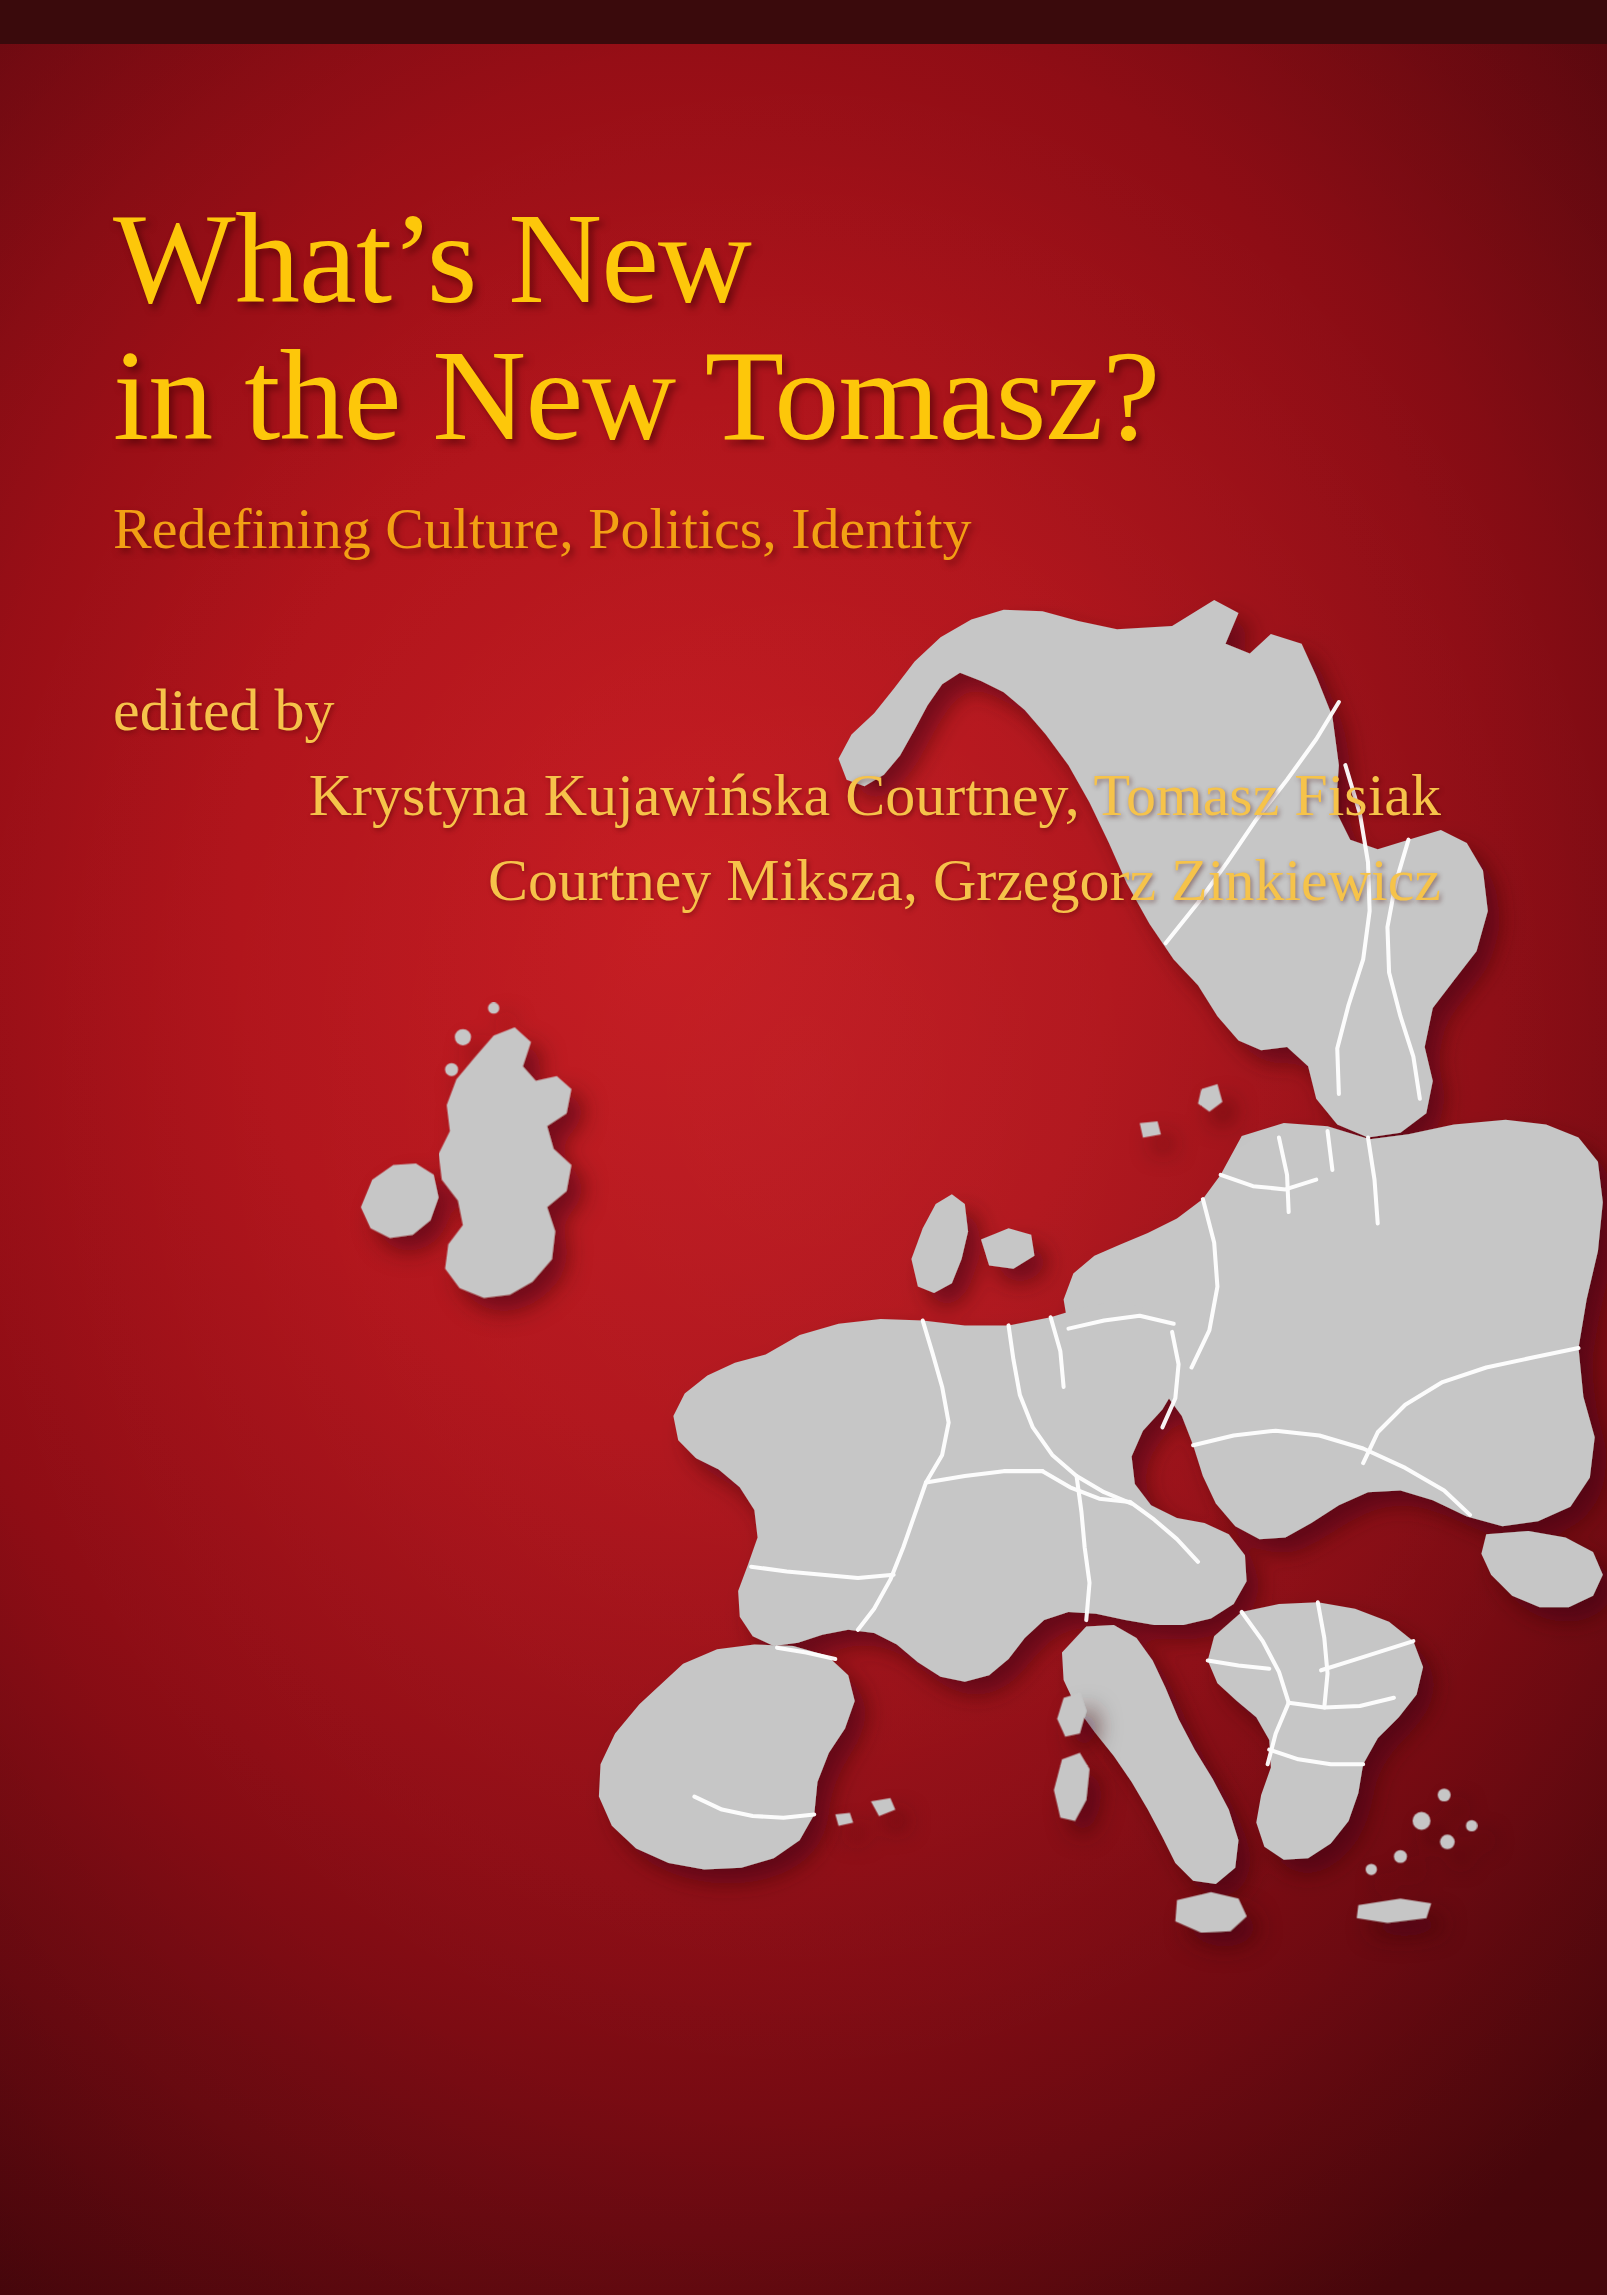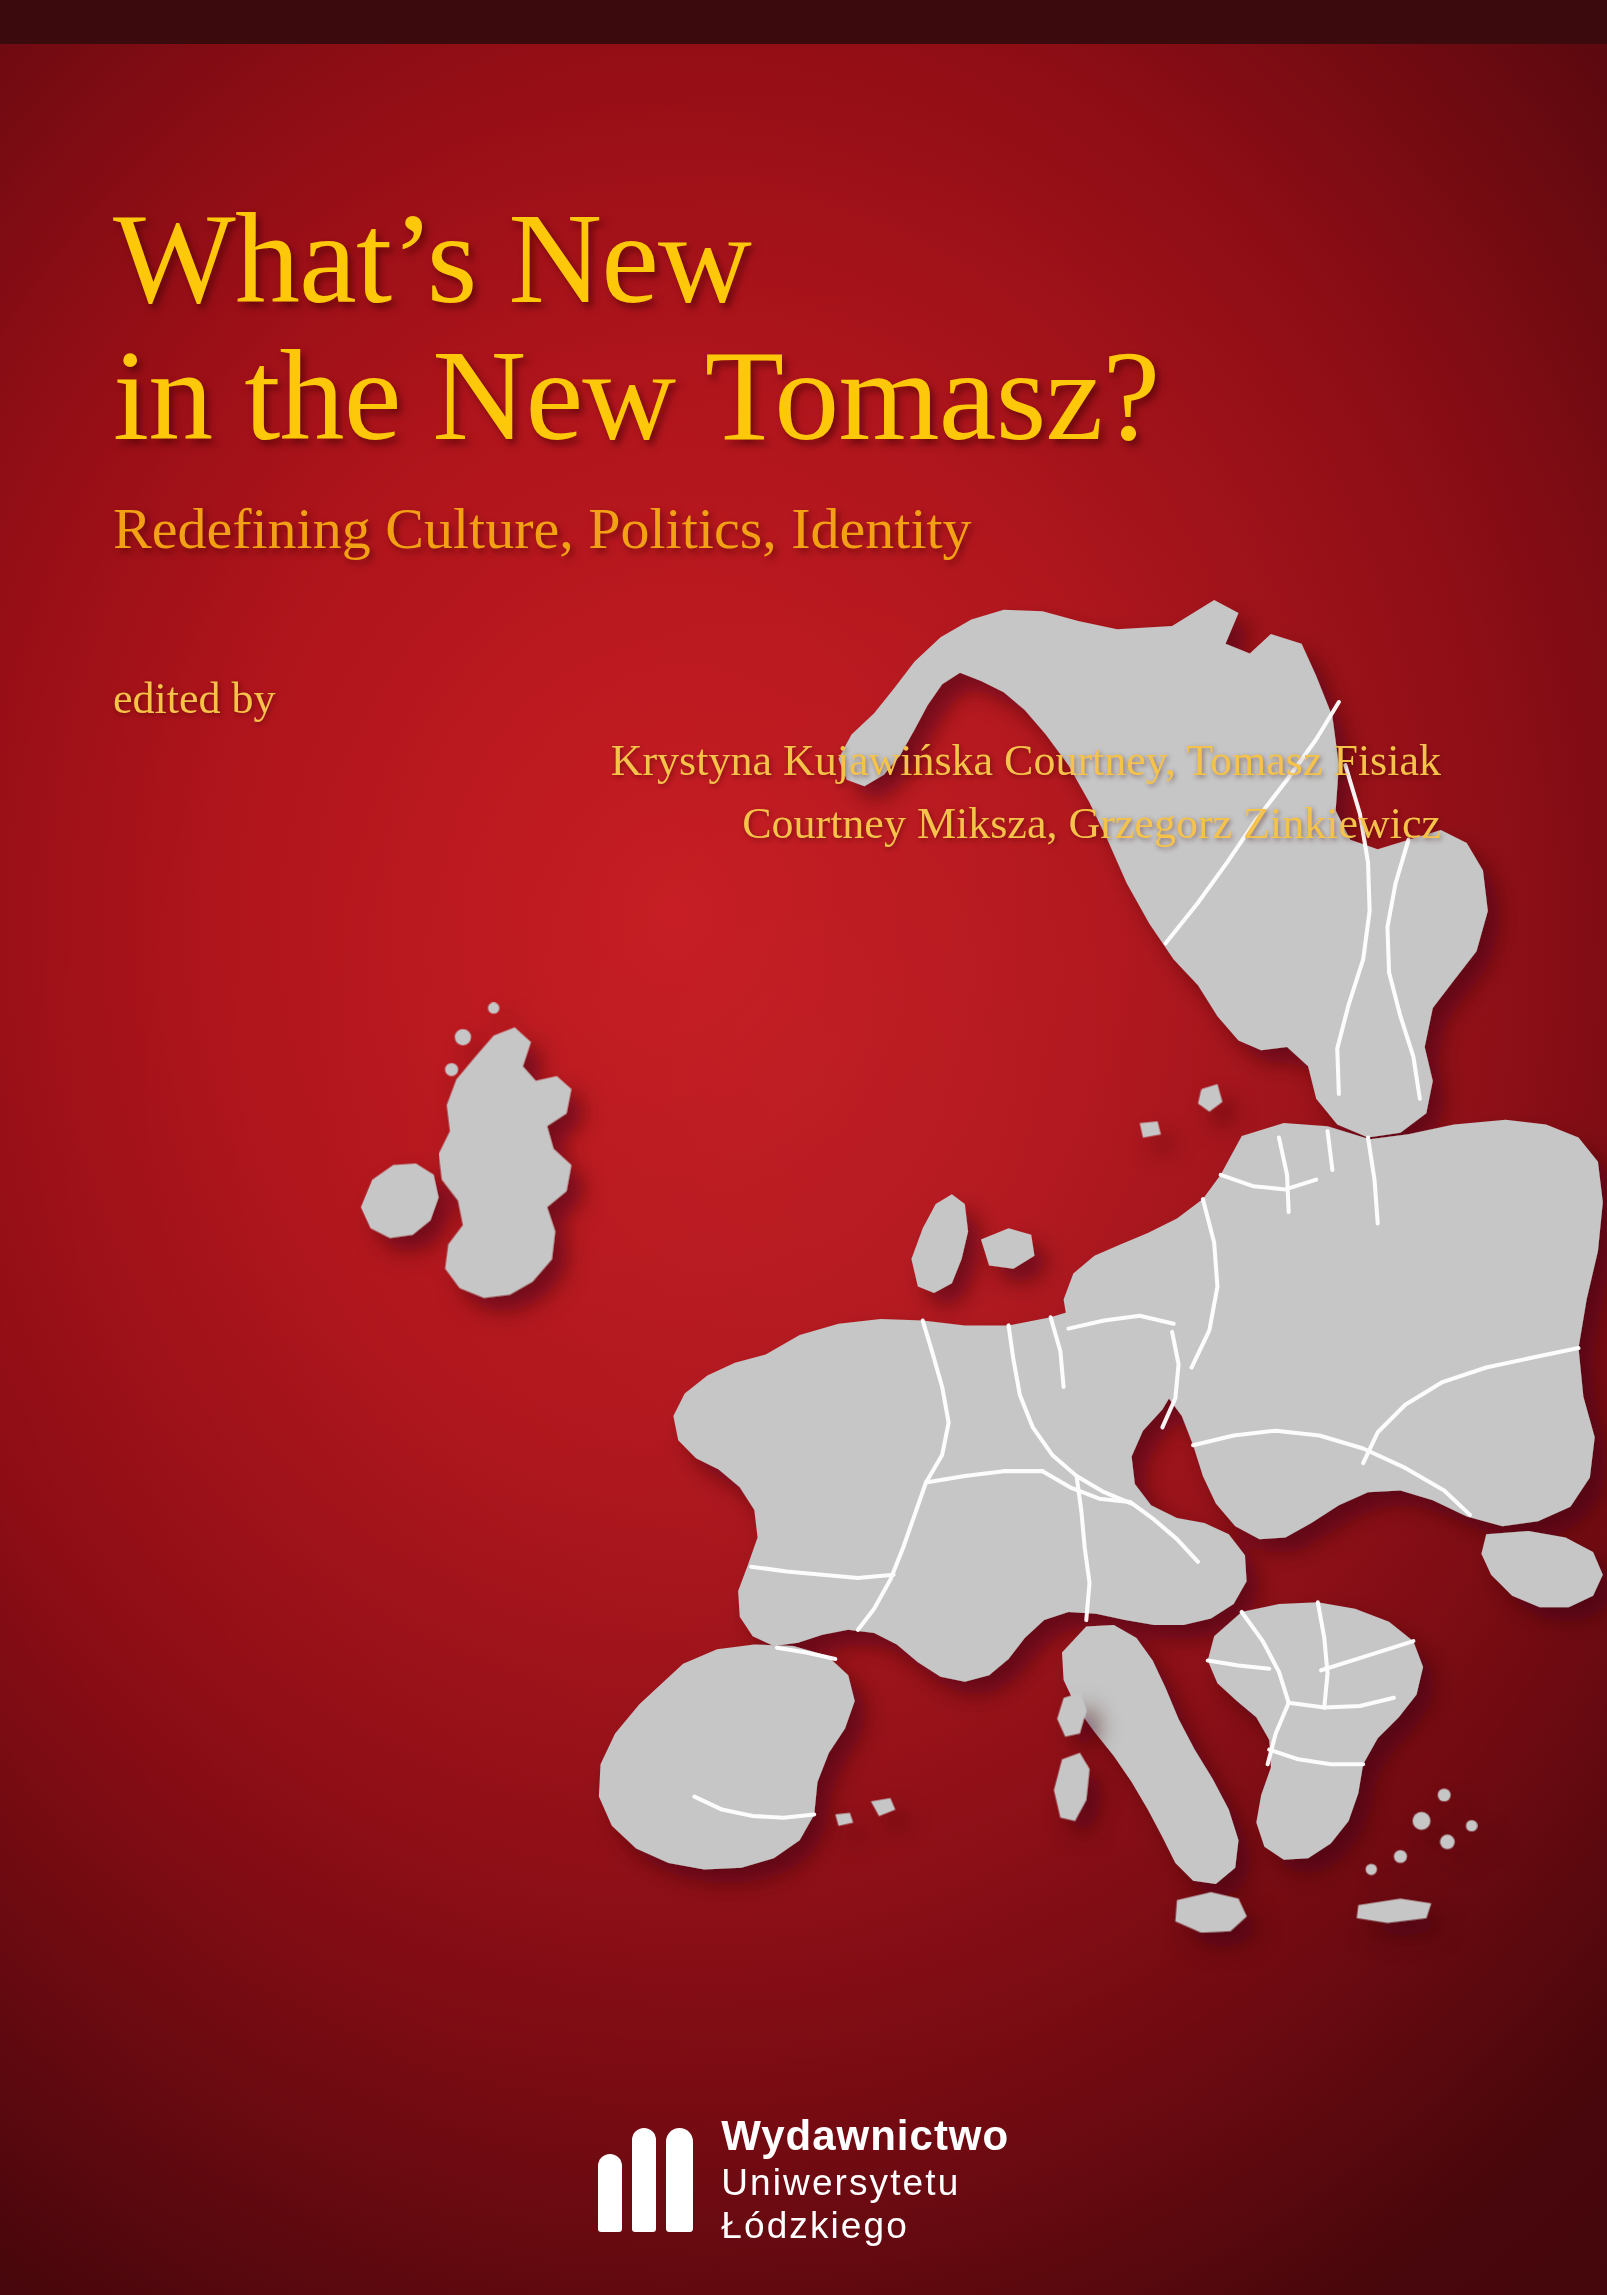--- a/index.html
+++ b/index.html
@@ -57,21 +57,21 @@
     margin: 34px 0 0 0;
     font-size: 58px;
     line-height: 1.1;
     color: #f2a014;
     text-shadow: 3.2px 4px 6.5px rgba(60,0,4,0.5);
     font-weight: 400;
   }
   .editors {
     margin-top: 107px;
     color: #f6c34a;
-    font-size: 44px;
+    font-size: 60px;
     line-height: 1.42;
     text-shadow: 1.6px 2.4px 4.9px rgba(60,0,4,0.45);
   }
   .editors .edited-by { display: block; }
   .editors .ed-line { display: block; text-align: right; }
 
   
   .publisher {
     position: absolute;
     left: 0;
@@ -252,27 +252,15 @@
       <span class="line2">in the New Tomasz?</span>
     </h1>
     <h2 class="subtitle">Redefining Culture, Politics, Identity</h2>
     <div class="editors">
       <span class="edited-by">edited by</span>
       <span class="ed-line">Krystyna Kujawińska Courtney, Tomasz Fisiak</span>
       <span class="ed-line">Courtney Miksza, Grzegorz Zinkiewicz</span>
     </div>
   </div>
 
-  <div class="publisher">
-    <div class="logo-mark">
-      <span class="bar b1"></span>
-      <span class="bar b2"></span>
-      <span class="bar b3"></span>
-    </div>
-    <div class="logo-text">
-      <span class="l1">Wydawnictwo</span>
-      <span class="l2">Uniwersytetu</span>
-      <span class="l3">Łódzkiego</span>
-    </div>
-  </div>
 
 </div>
 
 
 </body></html>

